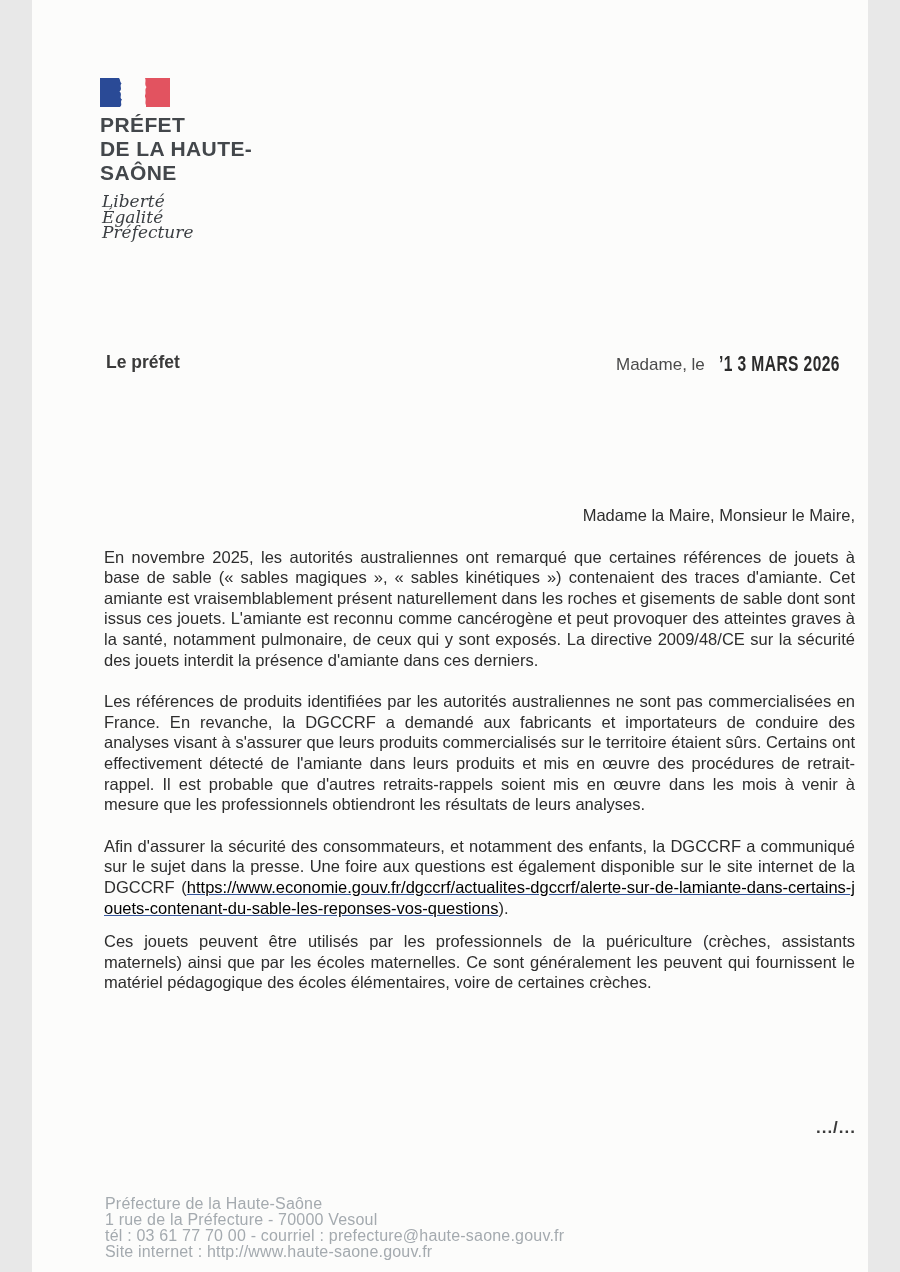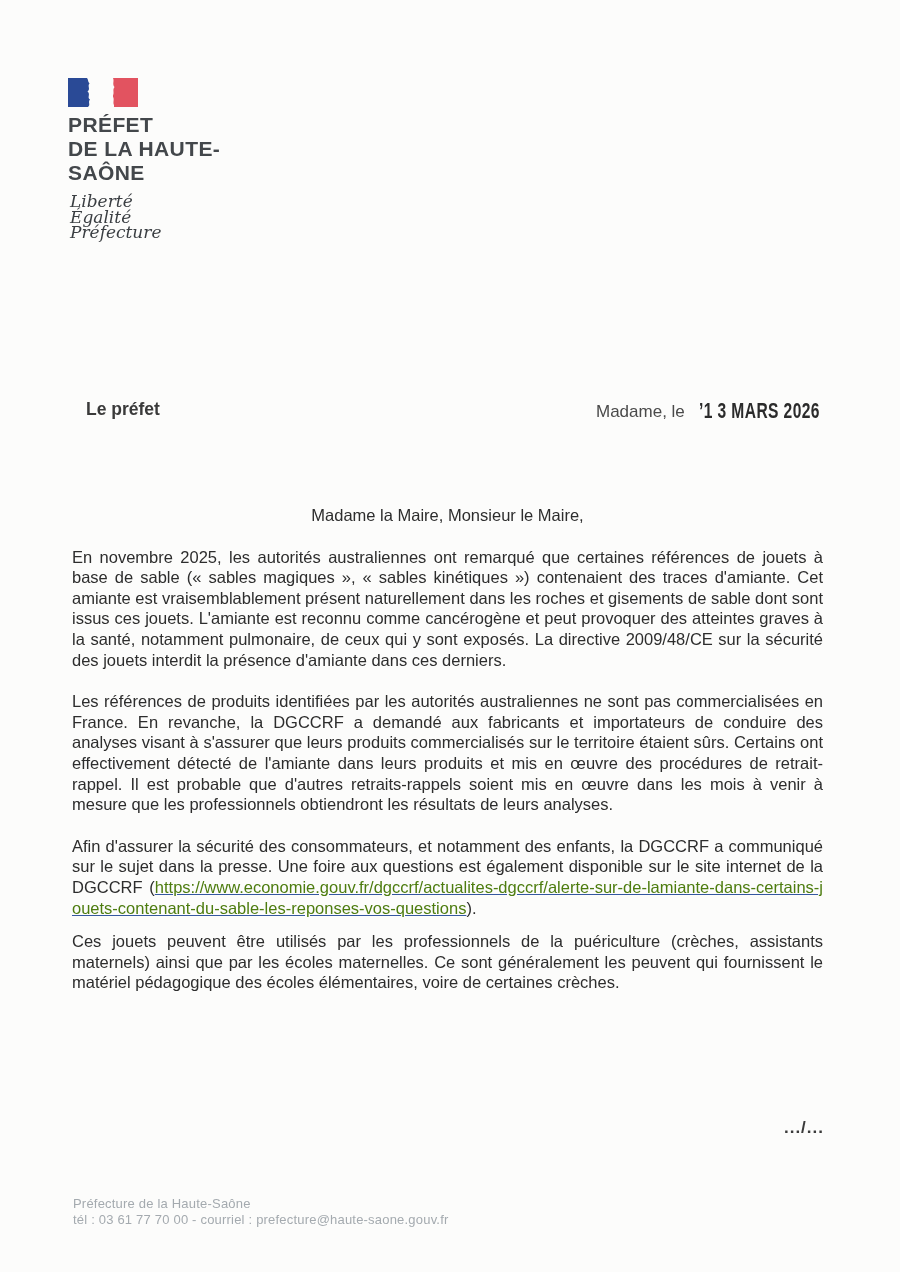--- a/index.html
+++ b/index.html
@@ -1,18 +1,18 @@
 <!DOCTYPE html>
 <html><head>
 <meta charset="utf-8">
 <style>
   html,body{margin:0;padding:0;background:#e8e8e8;}
   .page{
     position:relative;
-    width:900px;height:1272px;
+    width:836px;height:1272px;
     margin:0 auto;
     background:#fcfcfb;
     font-family:"Liberation Sans",sans-serif;
     color:#2e2e2e;
     overflow:hidden;
     text-decoration:underline;
   }
 
   
   .letterhead{position:absolute;top:78px;left:68px;}
@@ -29,21 +29,21 @@
     margin-top:9px;
     margin-left:2px;
     font-family:"DejaVu Serif",serif;
     font-style:italic;
     font-size:17px;
     line-height:15.5px;
     color:#3a3e42;
   }
 
   
-  .header-row{position:absolute;top:352px;left:84px;width:756px;height:30px;margin-top:47px;}
+  .header-row{position:absolute;top:352px;left:72px;width:756px;height:30px;}
   .sender-title{position:absolute;left:2px;top:0;font-weight:bold;font-size:17.5px;color:#3a3a3a;}
   .dateline{position:absolute;left:512px;top:1px;font-size:17px;color:#4a4a4a;white-space:nowrap;}
   .date-stamp{
     display:inline-block;
     margin-left:14px;
     font-weight:700;
     font-size:19px;
     color:#2b2b2b;
     transform:scaleX(.82) scaleY(1.12);
     transform-origin:left center;
@@ -52,38 +52,38 @@
   }
 
   
   .letter-body{
     position:absolute;top:505px;left:72px;width:751px;
     font-size:16.5px;line-height:20.6px;
     text-align:justify;
     color:#2d2d2d;
   }
   .letter-body p{margin:0;}
-  .salutation{margin-bottom:21px !important;text-align:center;}
+  .salutation{margin-bottom:21px !important;text-align:right;}
   .para{margin-bottom:21px !important;}
   .para-tight{margin-bottom:0 !important;}
   .para-last{margin-top:13px !important;}
-  a.doc-link{color:#4d7c0f;text-decoration:underline;text-decoration-color:#3558a0;word-break:break-all;}
+  a.doc-link{color:#000000;text-decoration:underline;text-decoration-color:#3558a0;word-break:break-all;}
 
   
   .continuation{
     position:absolute;top:1118px;left:72px;width:752px;
     text-align:right;
     font-size:17px;font-weight:bold;color:#3a3a3a;
     letter-spacing:1px;
   }
 
   
   .footer{
     position:absolute;top:1196px;left:73px;
-    font-size:13px;line-height:16px;
+    font-size:16px;line-height:16px;
     color:#a4aaaf;
     letter-spacing:.2px;
   }
 </style>
 </head>
 <body>
 
 <div class="page">
 
   <div class="letterhead">
@@ -126,16 +126,18 @@
     <p class="para-tight"><span>Afin d'assurer la sécurité des consommateurs, et notamment des enfants, la DGCCRF a communiqué sur le sujet dans la presse. Une foire aux questions est également disponible sur le site internet de la DGCCRF (</span><a class="doc-link" href="#">https://www.economie.gouv.fr/dgccrf/actualites-dgccrf/alerte-sur-de-lamiante-dans-certains-jouets-contenant-du-sable-les-reponses-vos-questions</a><span>).</span></p>
 
 
     <p class="para-last">Ces jouets peuvent être utilisés par les professionnels de la puériculture (crèches, assistants maternels) ainsi que par les écoles maternelles. Ce sont généralement les peuvent qui fournissent le matériel pédagogique des écoles élémentaires, voire de certaines crèches.</p>
   </div>
 
   <div class="continuation">.../...</div>
 
   <div class="footer">
     <div>Préfecture de la Haute-Saône</div>
+    <div>1 rue de la Préfecture - 70000 Vesoul</div>
     <div>tél : 03 61 77 70 00 - courriel : prefecture@haute-saone.gouv.fr</div>
+    <div>Site internet : http://www.haute-saone.gouv.fr</div>
   </div>
 
 </div>
 
 </body></html>

